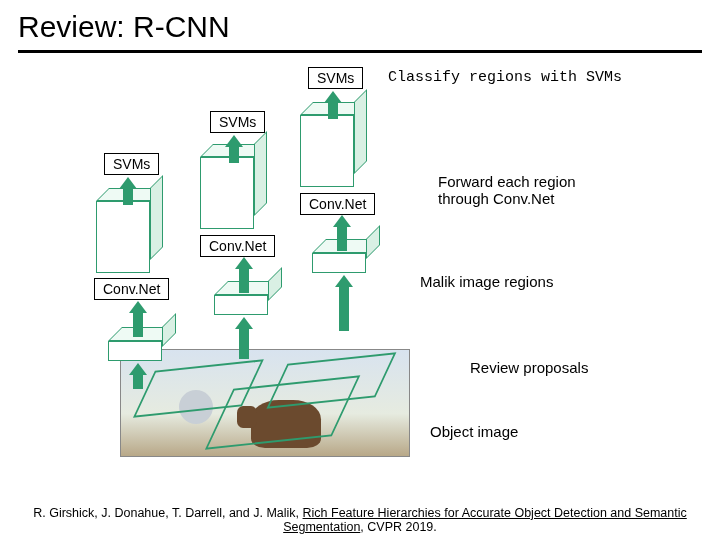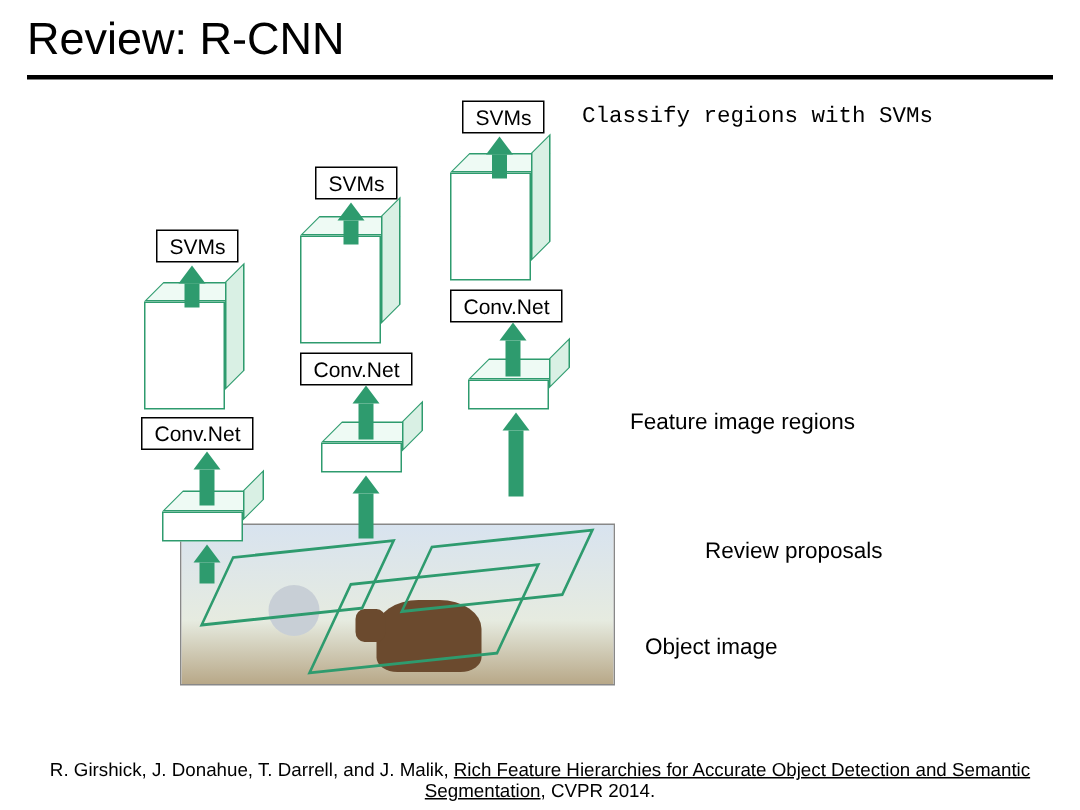--- a/index.html
+++ b/index.html
@@ -70,20 +70,21 @@
   <div class="cube" style="left:96px; top:148px;">
     <div class="top" style="left:0; top:-13px; width:54px; height:13px;"></div>
     <div class="side" style="left:54px; top:-13px; width:13px; height:72px;"></div>
     <div class="front" style="left:0; top:0; width:54px; height:72px;"></div>
   </div>
 
   <div class="boxlabel" style="left:300px; top:140px;">Conv.Net</div>
   <div class="boxlabel" style="left:200px; top:182px;">Conv.Net</div>
   <div class="boxlabel" style="left:94px;  top:225px;">Conv.Net</div>
 
+  <div class="annot" style="left:438px; top:120px; width:180px;">Forward each region through Conv.Net</div>
 
   <div class="arrow-up" style="left:342px; top:162px;">
       <div class="head" style="top:0;"></div>
       <div class="shaft" style="top:12px; height:24px;"></div>
     </div>
   <div class="arrow-up" style="left:244px; top:204px;">
       <div class="head" style="top:0;"></div>
       <div class="shaft" style="top:12px; height:24px;"></div>
     </div>
   <div class="arrow-up" style="left:138px; top:248px;">
@@ -100,21 +101,21 @@
     <div class="f-top" style="left:0; top:-14px; width:54px; height:14px;"></div>
     <div class="f-side" style="left:54px; top:-14px; width:14px; height:20px;"></div>
     <div class="f-front" style="left:0; top:0; width:54px; height:20px;"></div>
   </div>
   <div class="flat" style="left:108px; top:288px;">
     <div class="f-top" style="left:0; top:-14px; width:54px; height:14px;"></div>
     <div class="f-side" style="left:54px; top:-14px; width:14px; height:20px;"></div>
     <div class="f-front" style="left:0; top:0; width:54px; height:20px;"></div>
   </div>
 
-  <div class="annot" style="left:420px; top:220px;">Feature image regions</div>
+  <div class="annot" style="left:420px; top:220px;">Malik image regions</div>
 
   <div class="arrow-up" style="left:344px; top:222px;">
       <div class="head" style="top:0;"></div>
       <div class="shaft" style="top:12px; height:44px;"></div>
     </div>
   <div class="arrow-up" style="left:244px; top:264px;">
       <div class="head" style="top:0;"></div>
       <div class="shaft" style="top:12px; height:30px;"></div>
     </div>
   <div class="arrow-up" style="left:138px; top:310px;">
@@ -131,14 +132,14 @@
     <div class="parallelo" style="left:34%; top:30%; width:44%; height:58%; border-color:#2e9b6e;"></div>
     <div class="parallelo" style="left:54%; top:8%; width:38%; height:42%; border-color:#2e9b6e;"></div>
   </div>
 
   <div class="annot" style="left:470px; top:306px;">Review proposals</div>
   <div class="annot" style="left:430px; top:370px;">Object image</div>
 
 </div>
 
 <div class="cite">
-  <span>R. Girshick, J. Donahue, T. Darrell, and J. Malik, </span><span class="u">Rich Feature Hierarchies for Accurate Object Detection and Semantic Segmentation</span><span>, CVPR 2014.</span>
+  <span>R. Girshick, J. Donahue, T. Darrell, and J. Malik, </span><span class="u">Rich Feature Hierarchies for Accurate Object Detection and Semantic Segmentation</span><span>, CVPR 2019.</span>
 </div>
 
 </body></html>

